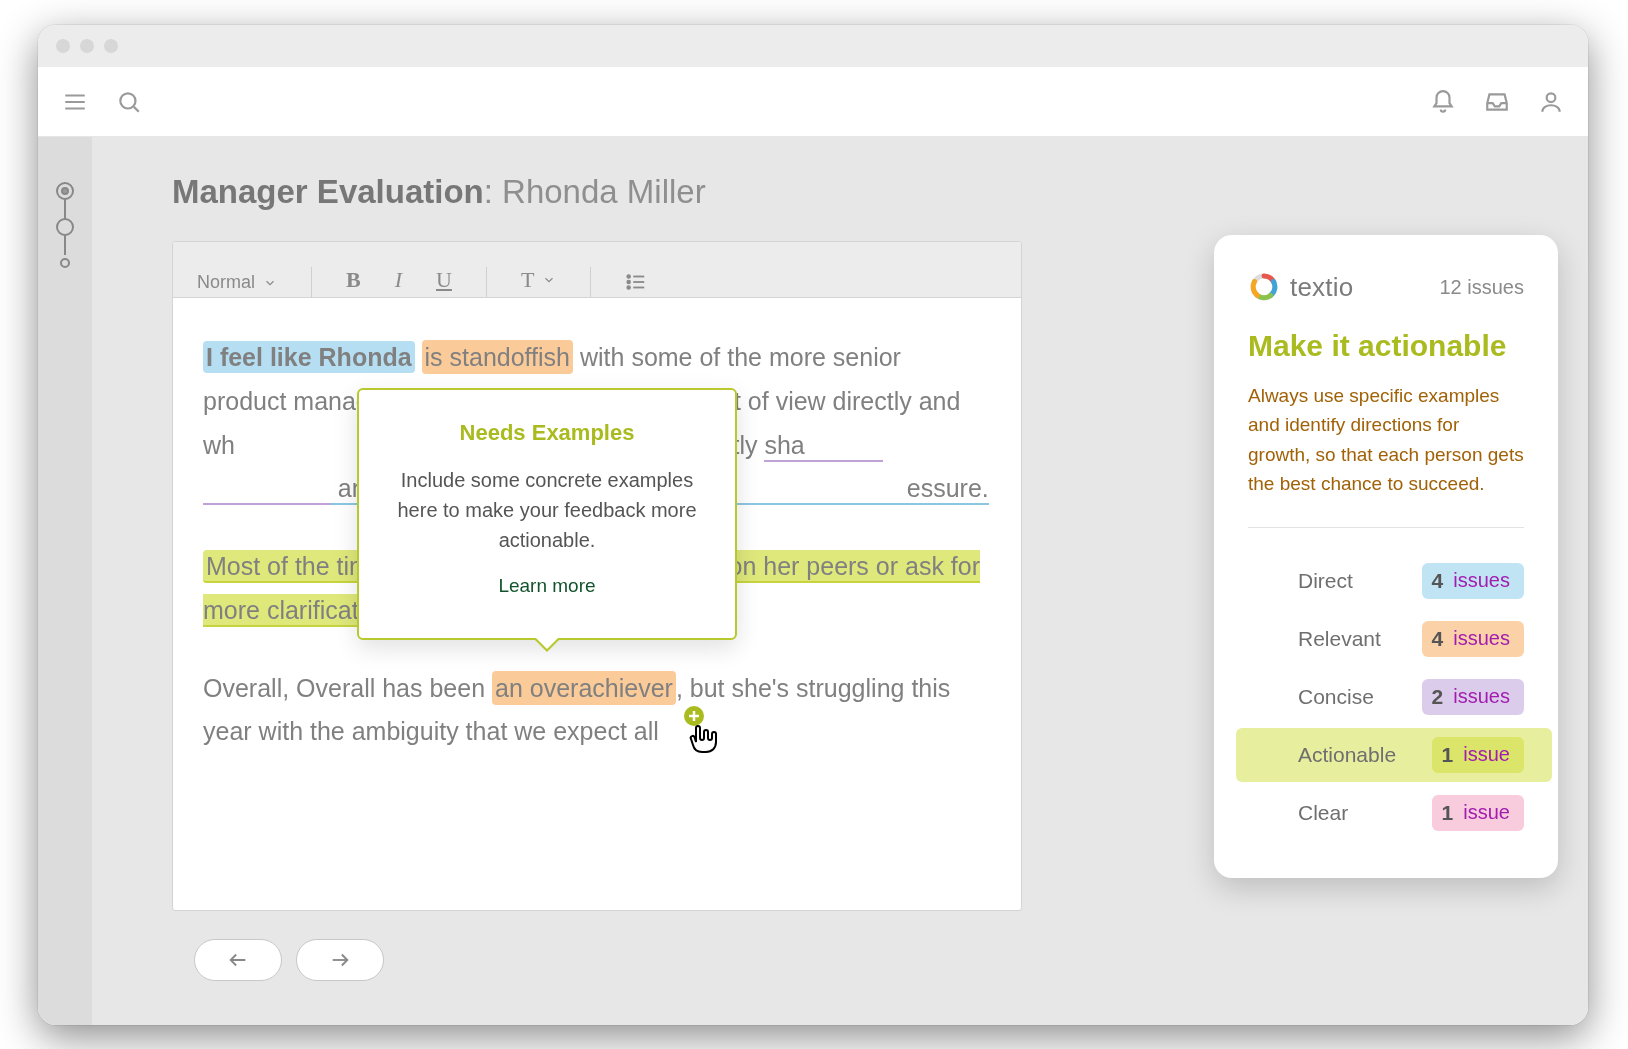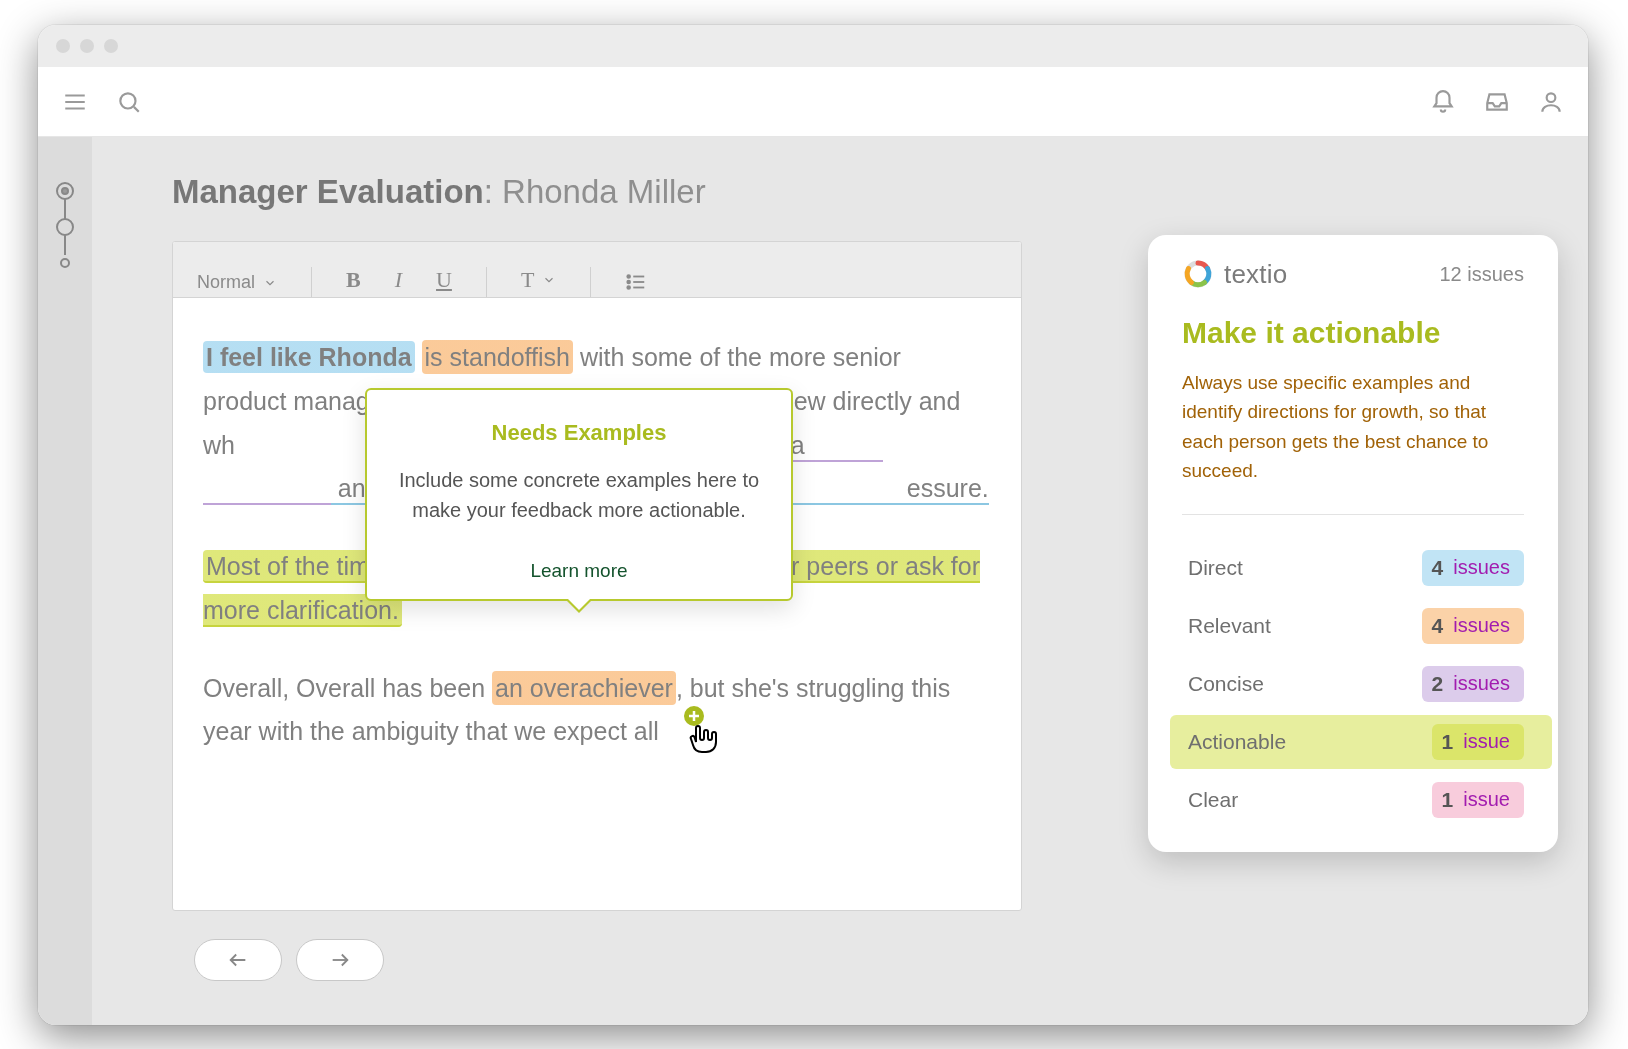--- a/index.html
+++ b/index.html
@@ -97,27 +97,27 @@
   }
   .editor-body p { margin-bottom: 34px; }
   .hl-blue   { background: linear-gradient(0deg, rgba(142,205,236,0.65), rgba(142,205,236,0.65)); border-radius: 4px; padding: 2px 3px; font-weight: bold; }
   .hl-orange { background: linear-gradient(0deg, rgba(249,180,110,0.7), rgba(249,180,110,0.7)); border-radius: 4px; padding: 3px 3px; }
   .hl-yellow { background: linear-gradient(0deg, rgba(212,224,78,0.75), rgba(212,224,78,0.75)); border-radius: 4px; padding: 2px 3px; }
   .ul-purple { border-bottom: 2px solid #bfa3d7; padding-bottom: 1px; }
   .ul-blue   { border-bottom: 2px solid #8cc7e2; padding-bottom: 1px; }
   .ul-yellow { border-bottom: 2px solid #c7d43e; padding-bottom: 1px; }
   .tooltip {
     position: absolute;
-    left: 192px;
+    left: 184px;
     top: 90px;
-    width: 428px;
+    width: 380px;
     background: #fff;
     border: 2px solid #b7c92e;
     border-radius: 6px;
-    padding: 24px 26px 12px 26px;
+    padding: 24px 26px 36px 26px;
     text-align: center;
     box-shadow: 0 8px 24px rgba(0,0,0,0.12);
     z-index: 10;
   }
   .tooltip::after {
     content: "";
     position: absolute;
     bottom: -14px; left: 50%; transform: translateX(-50%);
     width: 0; height: 0;
     border-left: 14px solid transparent;
@@ -128,21 +128,21 @@
     content: "";
     position: absolute;
     bottom: -11px; left: 50%; transform: translateX(-50%);
     width: 0; height: 0;
     border-left: 12px solid transparent;
     border-right: 12px solid transparent;
     border-top: 12px solid #fff;
     z-index: 1;
   }
   .tooltip-title { color: #a9bb1f; font-weight: 700; font-size: 22px; margin-bottom: 12px; }
-  .tooltip-body { color: #555; font-size: 20px; line-height: 1.5; margin-bottom: 29px; }
+  .tooltip-body { color: #555; font-size: 20px; line-height: 1.5; margin-bottom: 14px; }
   .tooltip-link { color: #14532d; font-size: 19px; cursor: pointer; }
   .cursor-plus {
     position: absolute;
     left: 507px;
     top: 408px;
     z-index: 11;
   }
   .nav-arrows {
     position: absolute;
     left: 156px;
@@ -160,36 +160,36 @@
     display: inline-flex;
     align-items: center;
     justify-content: center;
     color: #888;
     cursor: pointer;
   }
   .side-panel {
     position: absolute;
     right: 30px;
     top: 210px;
-    width: 410px;
+    width: 344px;
     background: #fff;
     border-radius: 18px;
     box-shadow: 0 10px 30px rgba(0,0,0,0.18);
-    padding: 23px 34px;
+    padding: 36px 34px;
     z-index: 20;
   }
   .panel-head { display: flex; align-items: center; justify-content: space-between; margin-bottom: 26px; }
   .brand { display: flex; align-items: center; gap: 10px; }
   .brand-text { font-size: 26px; color: #7b7b7b; font-weight: 500; letter-spacing: .2px; }
   .total-issues { color: #8a8a8a; font-size: 20px; text-align: right; }
   .panel-title { color: #a9bb1f; font-size: 30px; font-weight: 700; margin-bottom: 18px; }
   .panel-desc { color: #a16207; font-size: 19px; line-height: 1.55; margin-bottom: 28px; }
   .panel-hr { border: none; border-top: 1px solid #e3e3e3; margin-bottom: 24px; }
   .issue-row { display: flex; align-items: center; justify-content: space-between; padding: 11px 0; font-size: 21px; color: #6f6f6f; position: relative;}
-  .issue-row .label { z-index:2; padding:4px 6px; border-radius:4px;}
+  .issue-row .label { z-index:2; padding:4px 6px; border-radius:4px;margin-left:44px;}
   .badge { display: inline-flex; align-items: center; gap: 10px; padding: 6px 14px 6px 10px; border-radius: 6px; z-index:2;}
   .badge .num { font-weight: 700; font-size: 21px; color:#555;}
   .badge .word { color:#a21caf; font-size:20px;}
   .bg-blue   { background: rgba(142,205,236,0.55); }
   .bg-orange { background: rgba(249,180,110,0.6); }
   .bg-purple { background: rgba(197,170,222,0.6); }
   .bg-yellow { background: rgba(212,224,78,0.65); }
   .bg-pink   { background: rgba(244,170,196,0.6); }
   .row-active::before {
     content:"";

